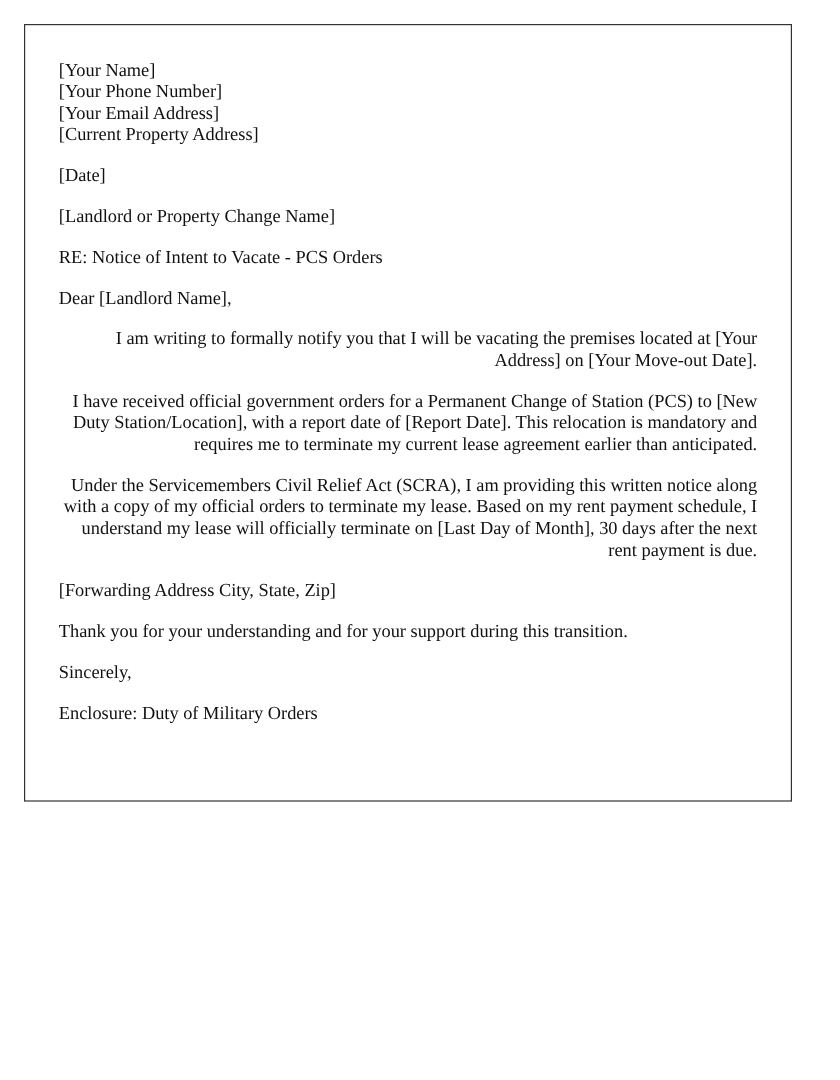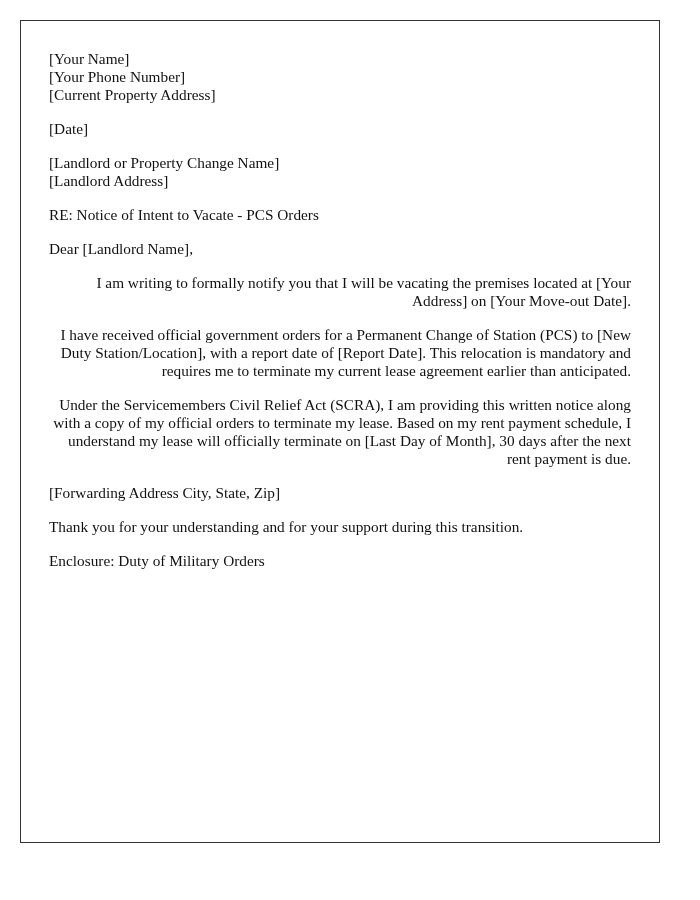--- a/index.html
+++ b/index.html
@@ -12,21 +12,21 @@
       height: 900px;
       position: relative;
       font-family: "Liberation Serif", "DejaVu Serif", serif;
       color: #111111;
     }
     .letter {
       position: absolute;
       left: 20px;
       top: 20px;
       width: 640px;
-      height: 823px;
+      height: 648px;
       border: 1px solid #333333;
       box-sizing: border-box;
       padding: 29px 28px 0 28px;
       font-size: 15.3px;
       line-height: 18px;
     }
     .block {
       margin: 0 0 16px 0;
     }
     .block p {
@@ -39,30 +39,30 @@
     }
   </style>
 </head>
 <body>
 
 <div class="letter">
 
   <div class="block">
     <span class="line">[Your Name]</span>
     <span class="line">[Your Phone Number]</span>
+    <span class="line">[Your Email Address]</span>
     <span class="line">[Current Property Address]</span>
   </div>
 
   <div class="block">
     <span class="line">[Date]</span>
   </div>
 
   <div class="block">
     <span class="line">[Landlord or Property Change Name]</span>
-    <span class="line">[Landlord Address]</span>
   </div>
 
   <div class="block">
     <span class="line">RE: Notice of Intent to Vacate - PCS Orders</span>
   </div>
 
   <div class="block">
     <span class="line">Dear [Landlord Name],</span>
   </div>
 
@@ -80,19 +80,22 @@
 
 
   <div class="block">
     <span class="line">[Forwarding Address City, State, Zip]</span>
   </div>
 
   <div class="block">
     <span class="line">Thank you for your understanding and for your support during this transition.</span>
   </div>
 
+  <div class="block">
+    <span class="line">Sincerely,</span>
+  </div>
 
 
   <div class="block">
     <span class="line">Enclosure: Duty of Military Orders</span>
   </div>
 
 </div>
 
 </body></html>

